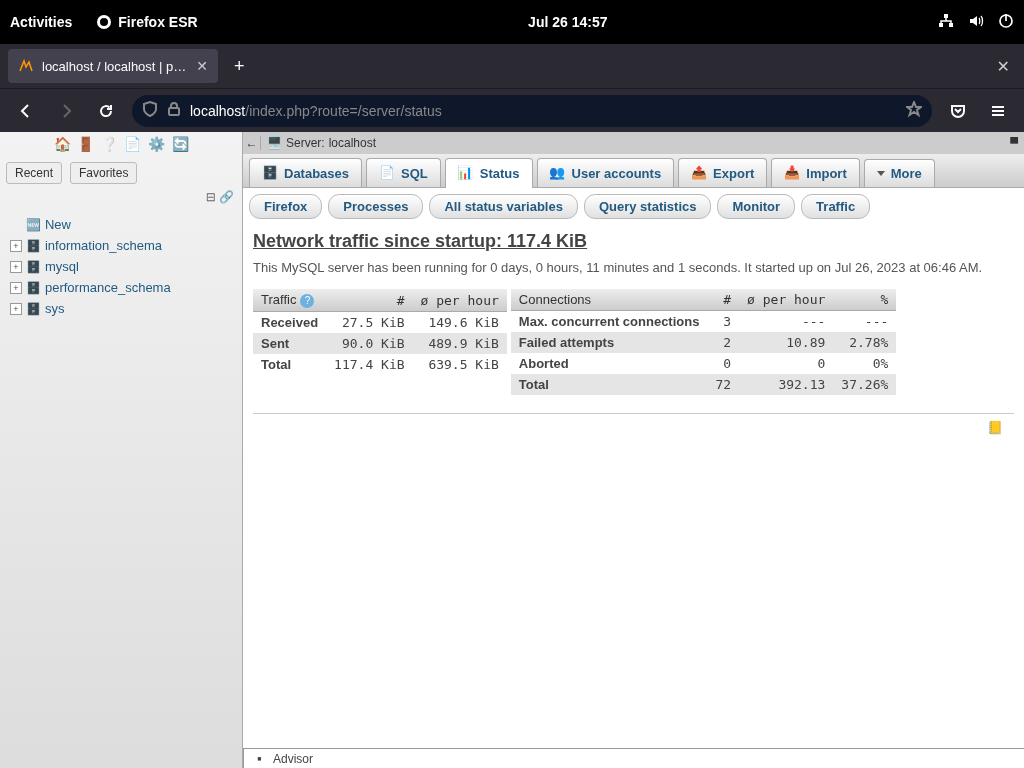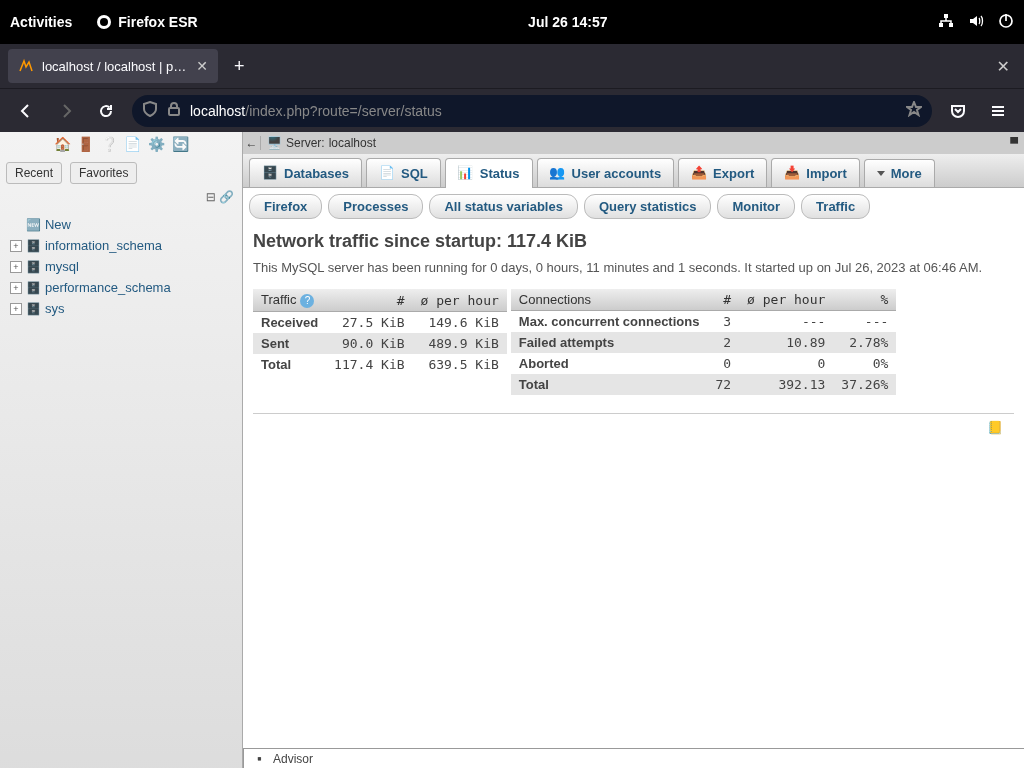--- a/index.html
+++ b/index.html
@@ -61,21 +61,21 @@
 .pma-maintabs { background: linear-gradient(#eee,#ccc); height: 34px; display: flex; align-items: flex-end; padding: 0 4px; border-bottom: 1px solid #aaa; }
 .pma-maintab { background: linear-gradient(#fff,#dcdcdc); border: 1px solid #aaa; border-bottom: none; border-radius: 4px 4px 0 0; padding: 6px 12px; margin: 0 2px 0 2px; display: flex; align-items: center; gap: 6px; font-size: 13px; color: #235a81; font-weight: bold; }
 .pma-maintab.active { background: #fff; padding-bottom: 7px; margin-bottom: -1px; color: #235a81; }
 .pma-maintab .ic { width: 16px; height: 16px; display: inline-block; }
 .pma-maintab.more .arr { width: 0; height: 0; border-left: 4px solid transparent; border-right: 4px solid transparent; border-top: 5px solid #555; }
 
 .pma-subtabs { padding: 6px 6px; display: flex; gap: 6px; }
 .pma-subtab { background: linear-gradient(#fff,#e0e0e0); border: 1px solid #bbb; border-radius: 11px; padding: 4px 14px; font-size: 13px; color: #235a81; font-weight: bold; }
 
 .pma-content { padding: 0 10px; color: #444; }
-.pma-content h2 { font-size: 18px; font-weight: bold; color: #444; margin: 6px 0 8px; }
+.pma-content h2 { font-size: 18px; font-weight: bold; color: #444; margin: 6px 0 8px; text-decoration: underline; }
 .pma-content p { font-size: 13px; color: #555; margin-bottom: 14px; max-width: 760px; }
 
 .tables { display: flex; gap: 4px; align-items: flex-start; }
 table.data { border-collapse: collapse; font-size: 13px; }
 table.data th { background: linear-gradient(#eee,#ccc); text-align: left; padding: 3px 8px; font-weight: normal; color: #333; border-bottom: 1px solid #aaa; }
 table.data th.r, table.data td.r { text-align: right; font-family: monospace; }
 table.data td { padding: 3px 8px; }
 table.data tr.odd { background: #fff; }
 table.data tr.even { background: #e5e5e5; }
 table.data td.mono { font-family: monospace; }

